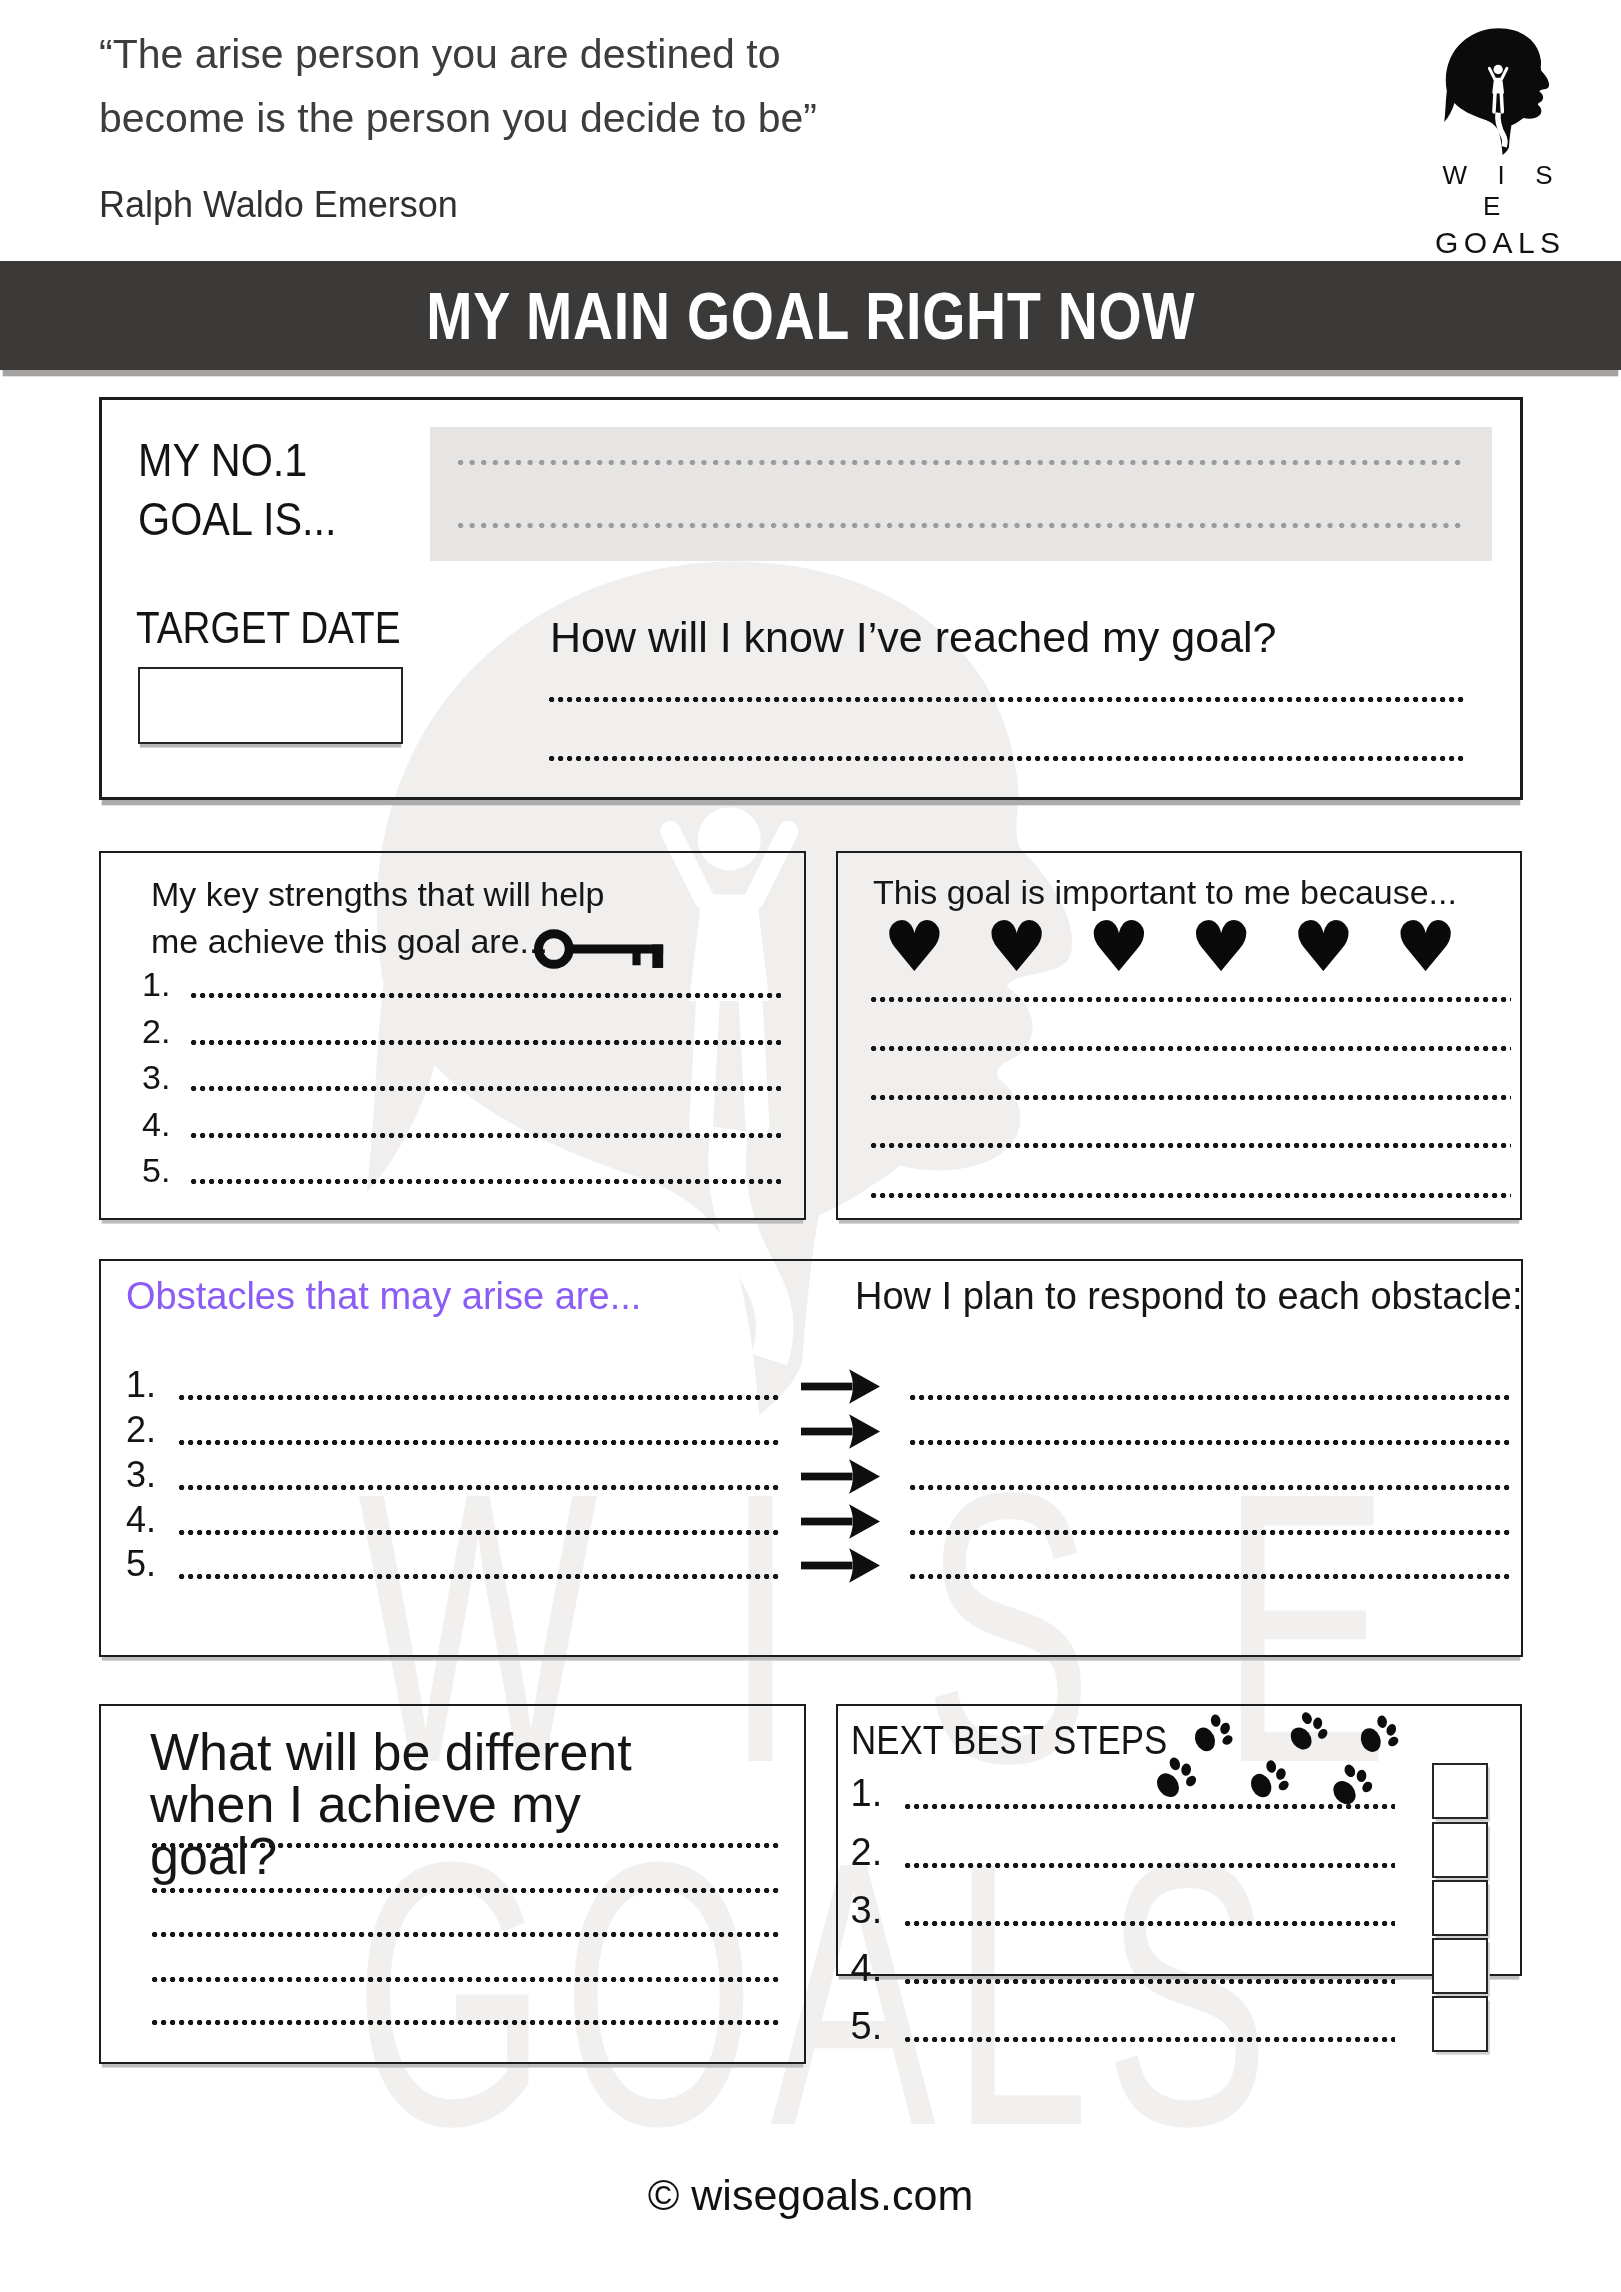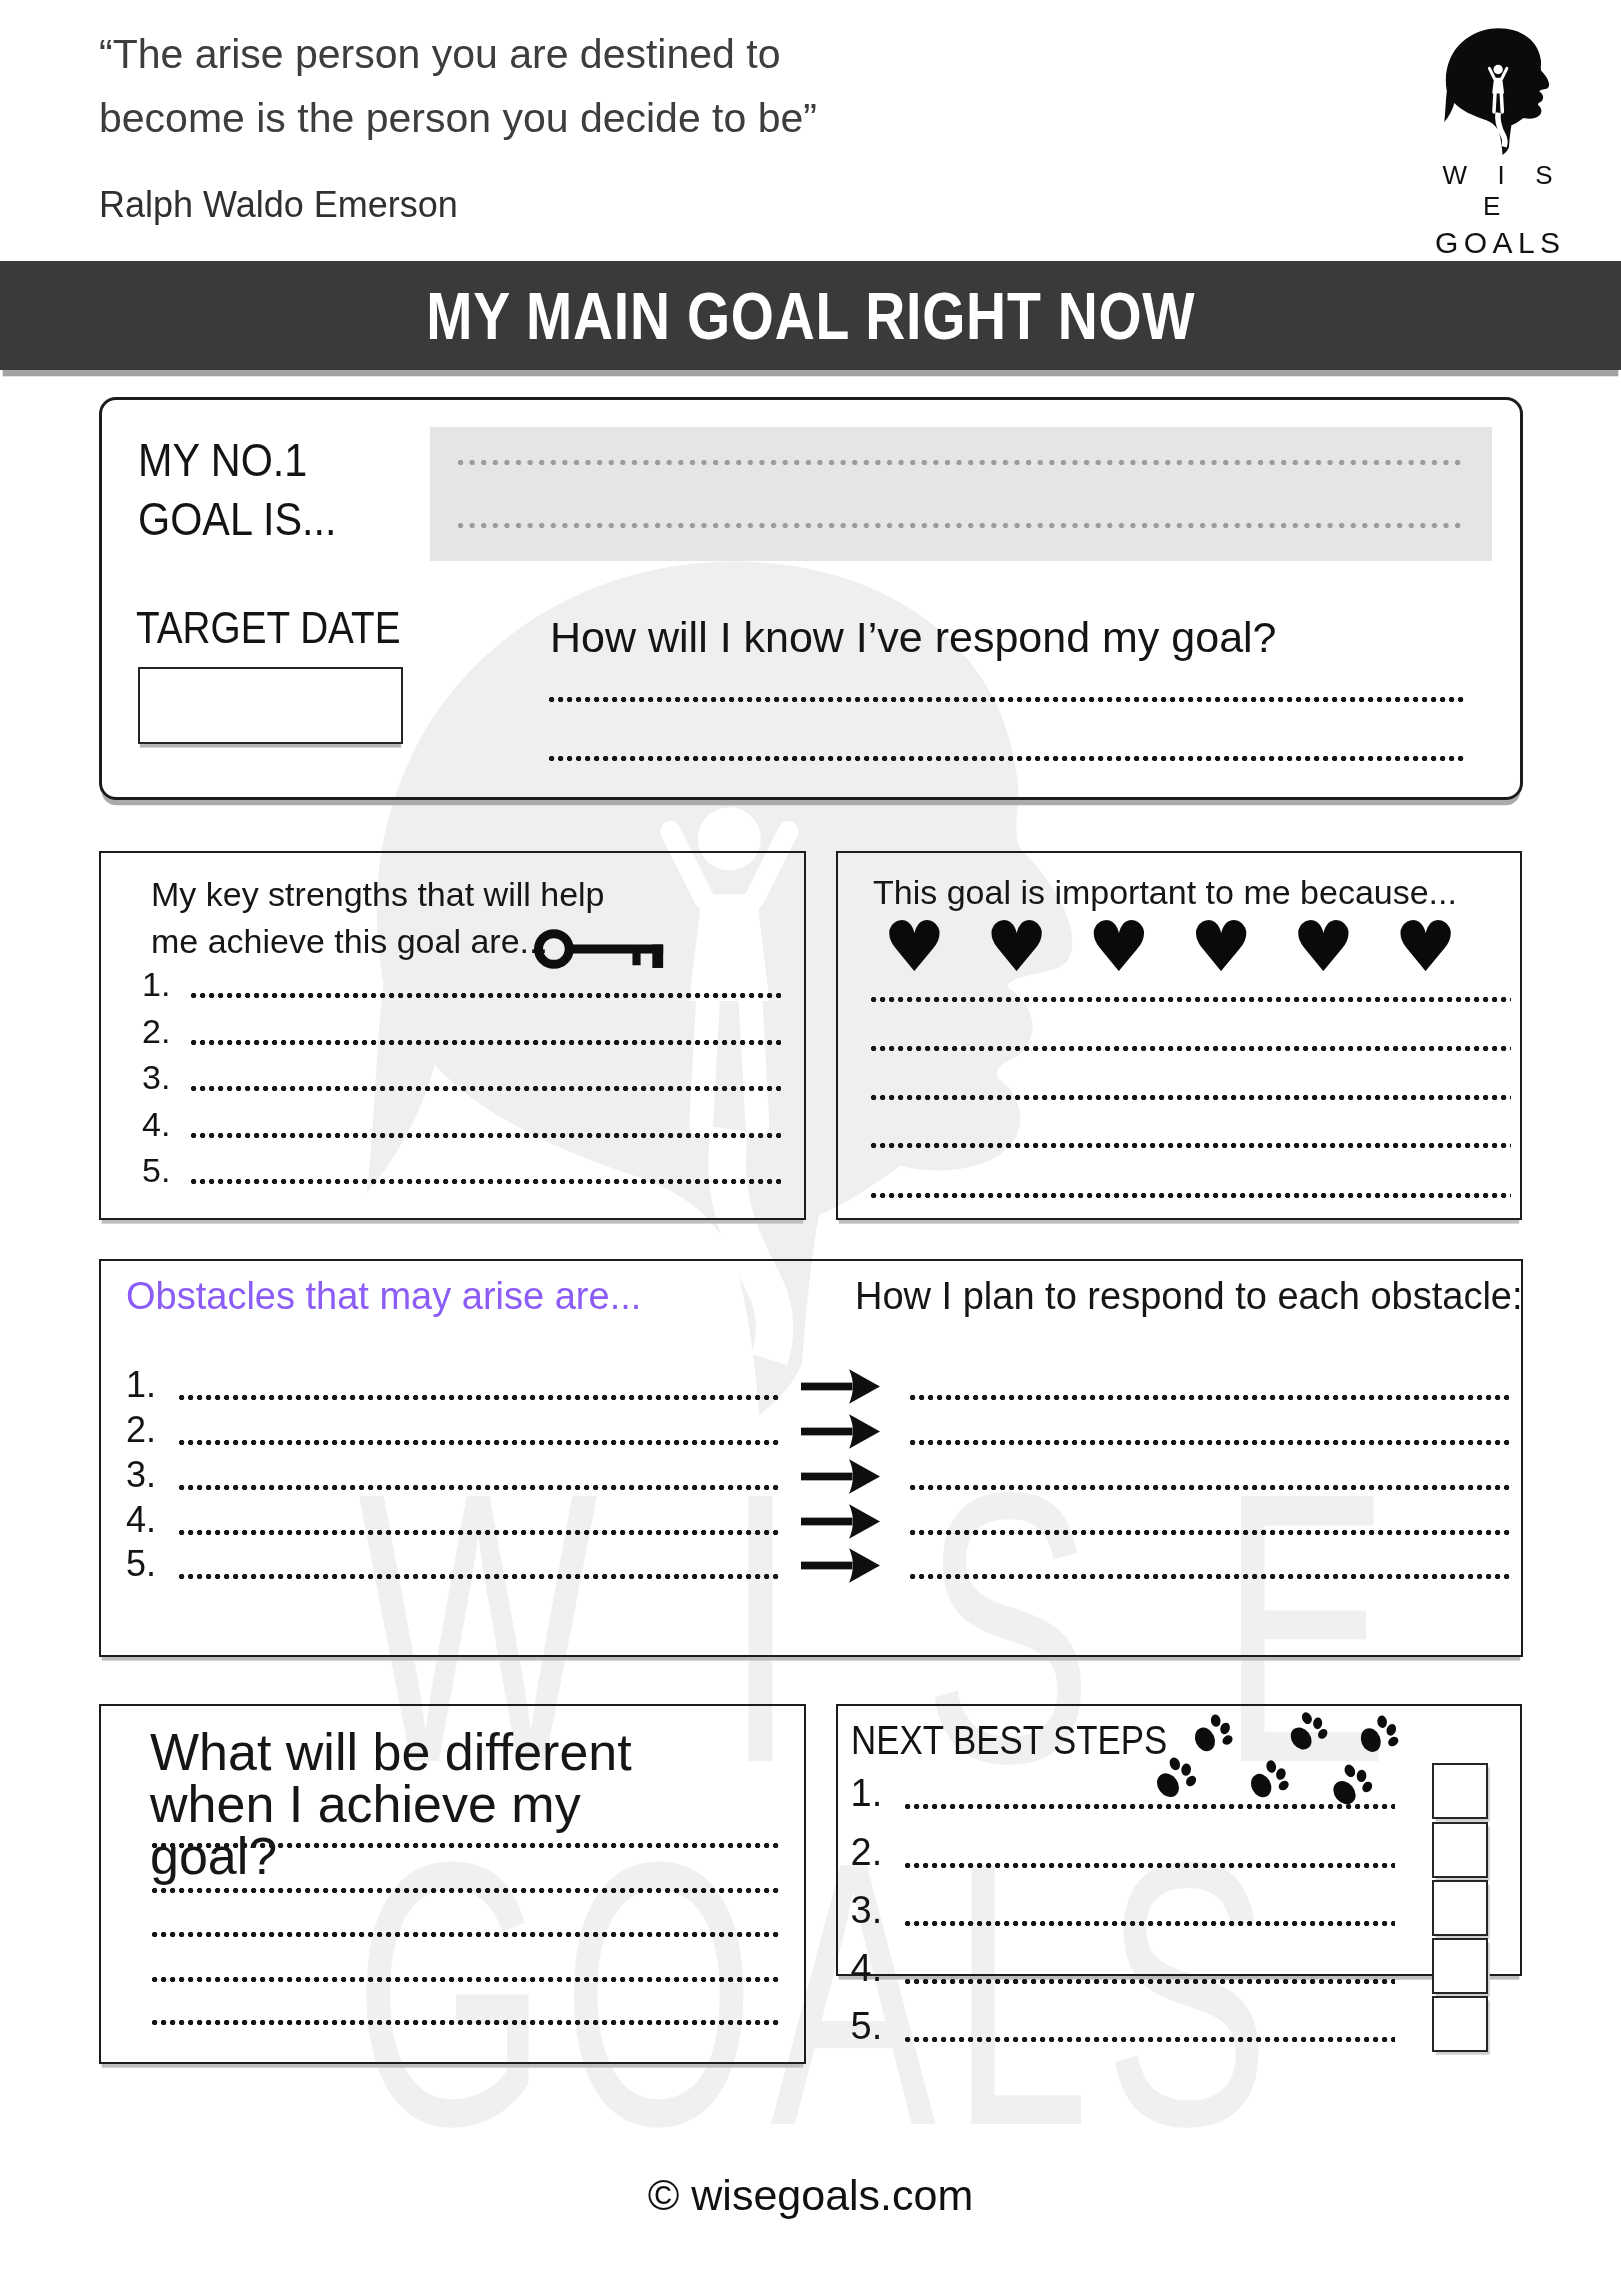--- a/index.html
+++ b/index.html
@@ -47,21 +47,21 @@
 
   
   .dots {
     height: 7.2px;
     background-image: radial-gradient(circle at 3.6px 3.6px, #161616 2.6px, transparent 3px);
     background-size: 9px 7.2px; background-repeat: repeat-x;
   }
   .dots.gray { background-image: radial-gradient(circle at 3.6px 3.6px, #9b9b9b 2.5px, transparent 2.9px); background-size: 11.6px 7.2px; }
 
   
-  .goal-box { left: 99px; top: 397px; width: 1424px; height: 403px; border-width: 3.6px; box-shadow: 0 8px 0 -2.7px #ababab; border-radius: 17px; }
+  .goal-box { left: 99px; top: 397px; width: 1424px; height: 403px; border-width: 3.6px; box-shadow: 0 8px 0 -2.7px #ababab; }
   .gb-label { position: absolute; left: 36px; top: 30px; width: 233px; font-size: 47px; line-height: 59px; color: #141414; transform: scaleX(0.88); transform-origin: left top; }
   .gb-gray { position: absolute; left: 328px; top: 27px; width: 1062px; height: 134px; background: #e6e5e4; display: flex; flex-direction: column; justify-content: center; gap: 56px; padding: 0 27px; }
   .gb-target { position: absolute; left: 34px; top: 202px; font-size: 45px; color: #141414; transform: scaleX(0.86); transform-origin: left top; white-space: nowrap; }
   .date-box { position: absolute; left: 36px; top: 267px; width: 265px; height: 77px; border: 2.7px solid #242424; background: #fff; box-shadow: 0 5.4px 0 -1.8px #b5b5b5; }
   .gb-question { position: absolute; left: 448px; top: 213px; font-size: 43px; color: #141414; white-space: nowrap; }
   .gb-line1 { position: absolute; left: 446px; top: 296px; width: 917px; }
   .gb-line2 { position: absolute; left: 446px; top: 355px; width: 917px; }
 
   
   .strengths-box { left: 99px; top: 851px; width: 707px; height: 369px; }
@@ -185,21 +185,21 @@
     </div>
 
     <section class="box goal-box">
       <div class="gb-label">MY NO.1 GOAL IS...</div>
       <div class="gb-gray">
         <div class="dots gray"></div>
         <div class="dots gray"></div>
       </div>
       <div class="gb-target">TARGET DATE</div>
       <div class="date-box"></div>
-      <div class="gb-question">How will I know I’ve respond my goal?</div>
+      <div class="gb-question">How will I know I’ve reached my goal?</div>
       <div class="dots gb-line1"></div>
       <div class="dots gb-line2"></div>
     </section>
 
     <section class="box strengths-box">
       <div class="str-title">My key strengths that will help me achieve this goal are...</div>
       <svg class="key-icon" viewBox="0 0 165 62">
         <circle cx="27" cy="31" r="17" fill="none" stroke="currentColor" stroke-width="10"></circle>
         <rect x="44" y="26" width="104" height="10" fill="currentColor"></rect>
         <rect x="114" y="34" width="9" height="15" fill="currentColor"></rect>

